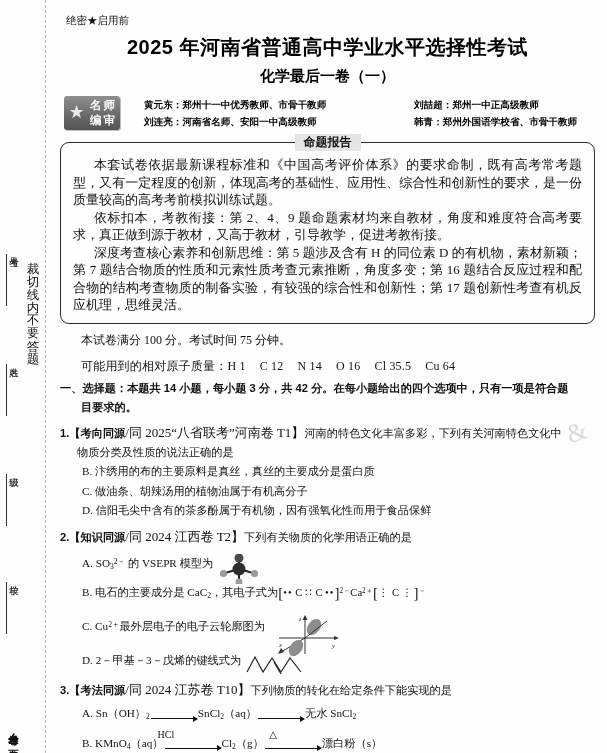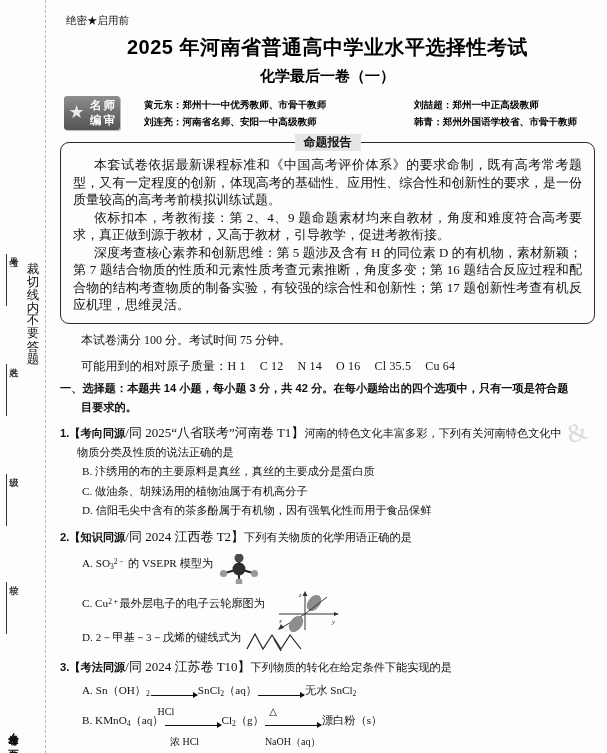--- a/index.html
+++ b/index.html
@@ -346,20 +346,22 @@
           <line x1="23" y1="15" x2="9" y2="19" stroke="#222" stroke-width="2"></line>
           <line x1="23" y1="15" x2="37" y2="19" stroke="#222" stroke-width="2"></line>
           <line x1="23" y1="15" x2="23" y2="27" stroke="#222" stroke-width="2"></line>
           <circle cx="23" cy="4" r="4.5" fill="#4a4a4a"></circle>
           <circle cx="7.5" cy="19.5" r="3.6" fill="#9a9a9a"></circle>
           <circle cx="38.5" cy="19.5" r="3.6" fill="#9a9a9a"></circle>
           <circle cx="23" cy="28" r="3.4" fill="#9a9a9a"></circle>
           <circle cx="23" cy="15" r="6.5" fill="#2e2e2e"></circle>
         </svg></div>
 
+      <div class="opt"><span class="opt-i">B.</span>
+        <span>电石的主要成分是 CaC<sub>2</sub>，其电子式为</span><span class="ebracket"><span class="brk">[</span><span class="dots">••</span> C <span class="dots">∷</span> C <span class="dots">••</span><span class="brk">]</span><sup>2－</sup>Ca<sup>2＋</sup><span class="brk">[</span><span class="dots">⋮</span> C <span class="dots">⋮</span><span class="brk">]</span><sup>－</sup></span></div>
 
       <div class="opt" style="line-height:40px;"><span class="opt-i">C.</span>
         <span>Cu<sup>2＋</sup>最外层电子的电子云轮廓图为</span><svg class="fig orbital" viewBox="0 0 78 42">
           <line x1="14" y1="24" x2="72" y2="24" stroke="#333" stroke-width="1"></line>
           <polygon points="74,24 69,22 69,26" fill="#333"></polygon>
           <text x="67" y="34" font-size="7" fill="#333" font-style="italic">y</text>
           <line x1="40" y1="40" x2="40" y2="3" stroke="#333" stroke-width="1"></line>
           <polygon points="40,1 37.5,6 42.5,6" fill="#333"></polygon>
           <text x="34" y="7" font-size="6" fill="#333" font-style="italic">z</text>
           <line x1="16" y1="38" x2="40" y2="24" stroke="#333" stroke-width="1"></line>

